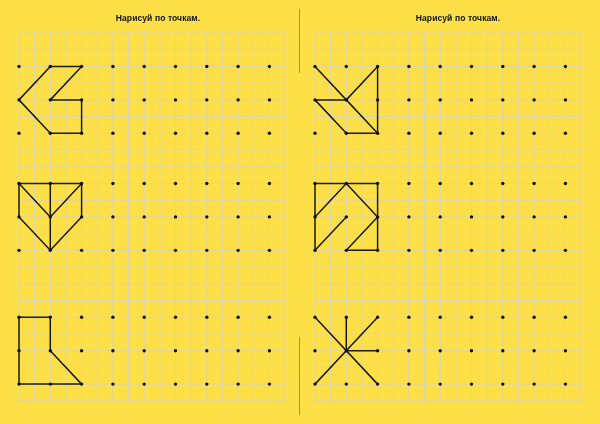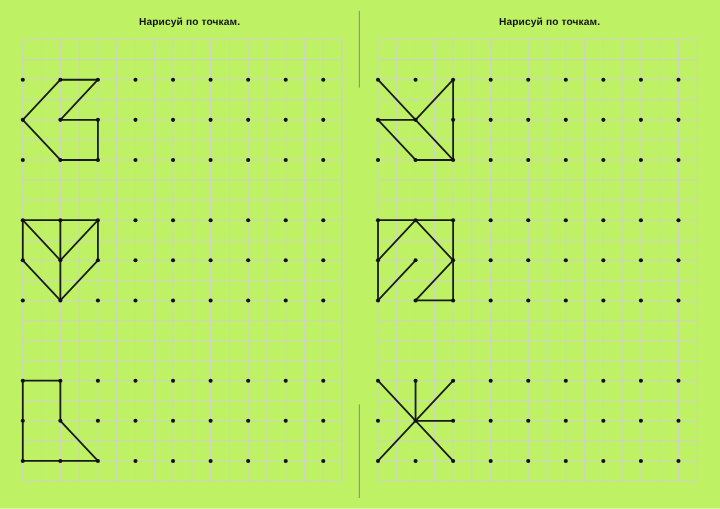--- a/index.html
+++ b/index.html
@@ -5,21 +5,21 @@
   html, body {
     margin: 0;
     padding: 0;
     background: #ffffff;
     font-family: "Liberation Sans", sans-serif;
   }
   .sheet {
     position: relative;
     width: 600px;
     height: 424px;
-    background: #bef264;
+    background: #fde047;
     overflow: hidden;
   }
   .page {
     position: absolute;
     top: 0;
     width: 300px;
     height: 424px;
   }
   .page-left  { left: 0; }
   .page-right { left: 300px; }

